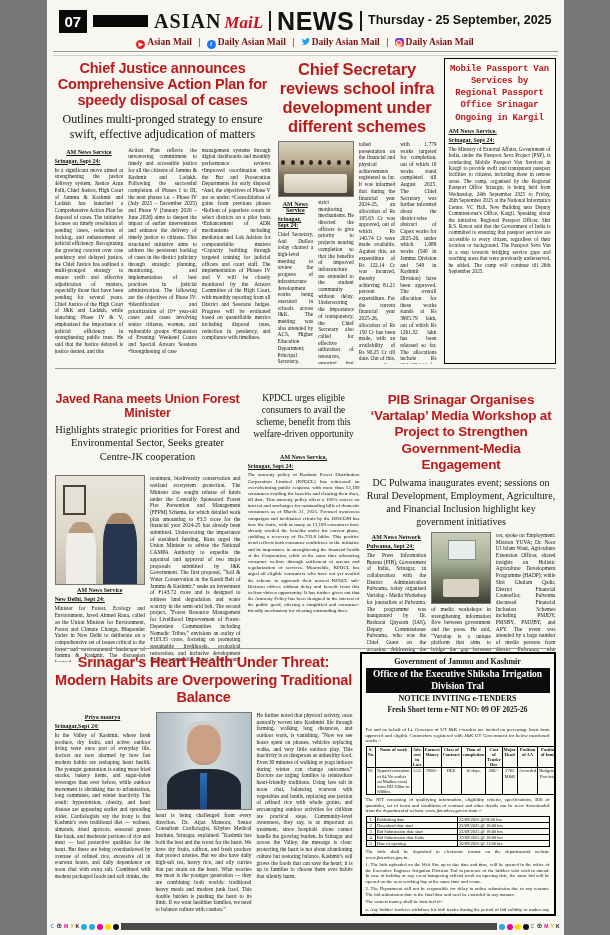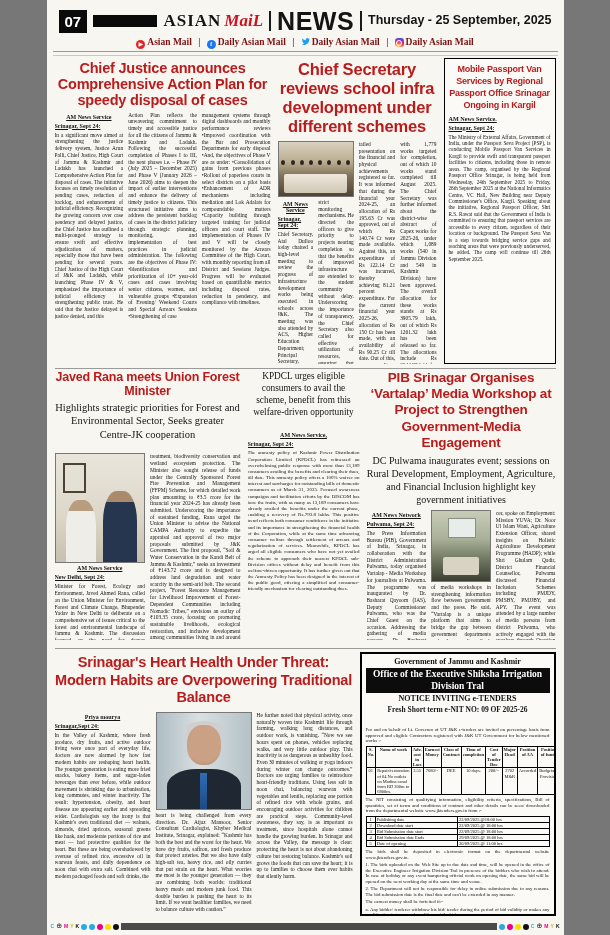--- a/index.html
+++ b/index.html
@@ -3,54 +3,54 @@
 <meta charset="utf-8">
 <style>
   html,body{margin:0;padding:0;background:#777;}
   .page{position:relative;width:517px;height:935px;margin:0 auto;background:#f8f6f1;
         font-family:"Liberation Serif",serif;color:#141414;overflow:hidden;}
   
   .masthead{position:absolute;top:8px;left:12px;right:12px;height:26px;display:flex;align-items:center;gap:6px;}
   .pageno{background:#0a0a0a;color:#fff;font:700 15px/1 "Liberation Sans",sans-serif;padding:4px 6px;}
   .mbar{flex:1;height:12px;background:#0a0a0a;}
   .logo{display:flex;align-items:baseline;gap:3px;white-space:nowrap;}
-  .logo .lb{font-weight:700;font-size:17px;letter-spacing:1px;}
+  .logo .lb{font-weight:700;font-size:20px;letter-spacing:1px;}
   .logo .lr{font-weight:700;font-style:italic;font-size:17px;color:#cf1020;}
   .vr{width:2px;height:20px;background:#1a1a1a;}
   .news{font:800 25px/1 "Liberation Sans",sans-serif;letter-spacing:.5px;white-space:nowrap;}
   .mdate{font:700 12.5px/1.1 "Liberation Sans",sans-serif;white-space:nowrap;}
   .social{position:absolute;top:36px;left:0;right:0;text-align:center;
           font:700 9.5px/1 "Liberation Serif",serif;color:#7a1113;}
   .social .sep{color:#0a36c2;margin:0 4px;}
   .sicon{display:inline-flex;width:9px;height:9px;border-radius:50%;color:#fff;align-items:center;
          justify-content:center;font-size:5.5px;vertical-align:-1px;margin-right:2px;}
   .yt{background:#e02424;} .fb{background:#1877f2;font-family:"Liberation Serif",serif;font-weight:700;}
   .tw{background:transparent;} .tw svg{width:10px;height:10px;fill:#1da1f2;}
   .ig{border-radius:3px;background:radial-gradient(circle at 30% 110%,#fdf497 0%,#fd5949 45%,#d6249f 60%,#285aeb 90%);}
   .ig i{display:block;width:4px;height:4px;border:1px solid #fff;border-radius:50%;}
   .toprule{position:absolute;top:51px;left:6px;right:6px;height:3px;border-top:1.5px solid #9a9a9a;border-bottom:1px solid #c9c9c9;}
   
   .band{position:absolute;left:8px;right:8px;display:flex;gap:7px;}
-  .band1{top:58px;height:306px;} .band2{top:370px;height:270px;} .band3{top:652px;height:264px;}
+  .band1{top:58px;height:306px;} .band2{top:392px;height:270px;} .band3{top:652px;height:264px;}
   .hrule{position:absolute;left:8px;right:8px;border-top:1.5px solid #9a9a9a;}
   .hr1{top:368px;} .hr2{top:648px;}
   article{overflow:hidden;}
   .h-sans{font-family:"Liberation Sans",sans-serif;font-weight:700;text-align:center;margin:0;color:#b91c1c;letter-spacing:-.2px;}
   .sub{font-family:"Liberation Serif",serif;font-weight:400;text-align:center;margin:0;}
   .byline{font-weight:700;text-decoration:underline;font-size:6px;text-align:center;margin:2px 0 3px;}
   .dateline{font-weight:700;text-decoration:underline;font-size:6px;margin:0 0 3px;}
   .body{font-size:5.4px;line-height:1.24;text-align:justify;}
   .cols{display:flex;gap:5px;} .col{flex:1;min-width:0;}
   .photo{position:relative;border:1px solid #777;overflow:hidden;margin-bottom:2px;}
   
   .art-cj{width:216px;flex:none;} .art-cj h1{font-size:14.5px;line-height:1.12;margin:2px 0 3px;}
   .art-cj .sub{font-size:12px;line-height:1.25;margin-bottom:5px;}
   .art-cs{flex:1;} .art-cs h1{font-size:16.5px;line-height:1.15;margin:2px 0 5px;}
   .art-pp{width:102px;flex:none;border:1.5px solid #000;padding:4px;background:#fbfaf6;}
-  .art-pp h1{font-size:9px;line-height:1.35;margin:0 0 3px;}
+  .art-pp h1{font-size:9px;line-height:1.35;margin:0 0 3px;font-family:Liberation Mono, monospace;}
   .art-pp .byline{text-align:left;font-size:6.2px;} .art-pp .body{font-size:5.2px;}
   .ph-meeting{height:54px;background:linear-gradient(180deg,#d9d2c0 0%,#b9ab8e 38%,#81735a 62%,#4d4437 100%);}
   .ph-meeting .table{position:absolute;left:8%;right:8%;bottom:6%;height:34%;background:linear-gradient(180deg,#efe9dc,#cfc6b4);border-radius:2px;}
   .ph-meeting .heads{position:absolute;left:4%;right:4%;top:34%;display:flex;justify-content:space-between;}
   .ph-meeting .heads i{width:4px;height:5px;border-radius:50%;background:#2c2620;}
   .ph-handshake{height:108px;background:linear-gradient(180deg,#e9e5db 0%,#ded8ca 55%,#c8c0ae 100%);}
   .ph-handshake .frame{position:absolute;left:8%;top:8%;width:22%;height:24%;background:#e3e0d6;border:2px solid #494235;}
   .ph-handshake .man-a{position:absolute;left:12%;bottom:-4%;width:34%;height:62%;border-radius:40% 40% 0 0;background:linear-gradient(180deg,#b99d7f 0 16%,#efede7 16%);}
   .ph-handshake .man-b{position:absolute;right:8%;bottom:-4%;width:38%;height:70%;border-radius:40% 40% 0 0;background:linear-gradient(180deg,#a98a6c 0 14%,#27364f 14%);}
   .ph-workshop{height:70px;background:linear-gradient(180deg,#c9cdb8 0%,#a8b098 40%,#6f7660 70%,#3d4034 100%);}
@@ -119,20 +119,21 @@
         <i></i>
       </span><span>Daily Asian Mail</span>
   </div>
 
   <div class="toprule"></div>
 
   <section class="band band1">
 
     <article class="art-cj">
       <h1 class="h-sans">Chief Justice announces Comprehensive Action Plan for speedy disposal of cases</h1>
+      <p class="sub">Outlines multi-pronged strategy to ensure swift, effective adjudication of matters</p>
       <div class="cols">
         <div class="col">
           <div class="byline">AM News Service</div>
           <div class="dateline">Srinagar, Sept 24:</div>
           <div class="body">In a significant move aimed at strengthening the justice delivery system, Justice Arun Palli, Chief Justice, High Court of Jammu &amp; Kashmir and Ladakh has launched a Comprehensive Action Plan for disposal of cases. The initiative focuses on timely resolution of pending cases, reduction of backlog, and enhancement of judicial efficiency. Recognizing the growing concern over case pendency and delayed justice, the Chief Justice has outlined a multi-pronged strategy to ensure swift and effective adjudication of matters, especially those that have been pending for several years. Chief Justice of the High Court of J&amp;K and Ladakh, while launching Phase IV &amp; V, emphasized the importance of judicial efficiency in strengthening public trust. He said that the Justice delayed is justice denied, and this</div>
         </div>
         <div class="col body">Action Plan reflects the unwavering commitment to timely and accessible justice for all the citizens of Jammu &amp; Kashmir and Ladakh. Following the successful completion of Phases I to III, the next phases i.e. – Phase IV (July 2025 – December 2025) and Phase V (January 2026 – June 2026) aims to deepen the impact of earlier interventions and enhance the delivery of timely justice to citizens. This structured initiative aims to address the persistent backlog of cases in the district judiciary through strategic planning, monitoring, and implementation of best practices in judicial administration. The following are the objectives of Phase IV: •Identification and prioritization of 10+ year-old cases and cases involving senior citizens, women, and vulnerable groups •Expansion of Evening/ Weekend Courts and Special Arrears Sessions •Strengthening of case</div>
         <div class="col body">management systems through digital dashboards and monthly performance reviews •Improved coordination with the Bar and Prosecution Departments for early disposal •And, the objectives of Phase V are as under: •Consolidation of gains from previous phases •Rollout of paperless courts in select districts on a pilot basis •Enhancement of ADR mechanisms including mediation and Lok Adalats for compoundable matters •Capacity building through targeted training for judicial officers and court staff. The implementation of Phases IV and V will be closely monitored by the Arrears Committee of the High Court, with monthly reporting from all District and Sessions Judges. Progress will be evaluated based on quantifiable metrics including disposal rates, reduction in pendency, and compliance with timelines.</div>
       </div>
     </article>

